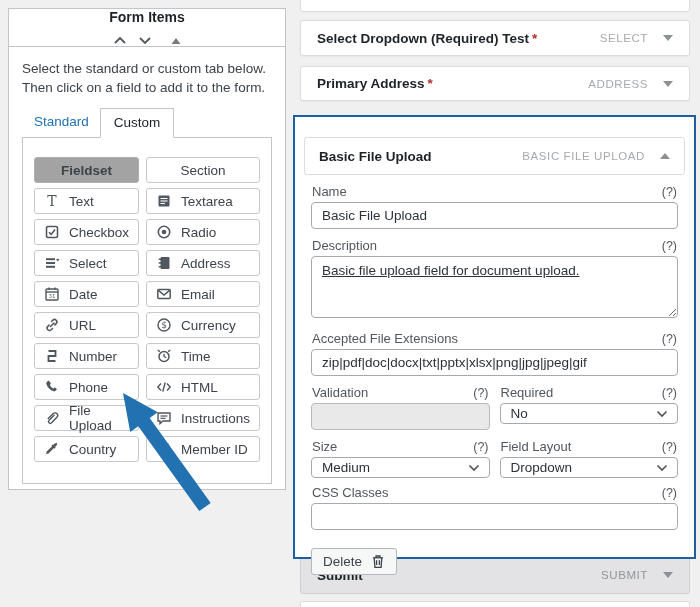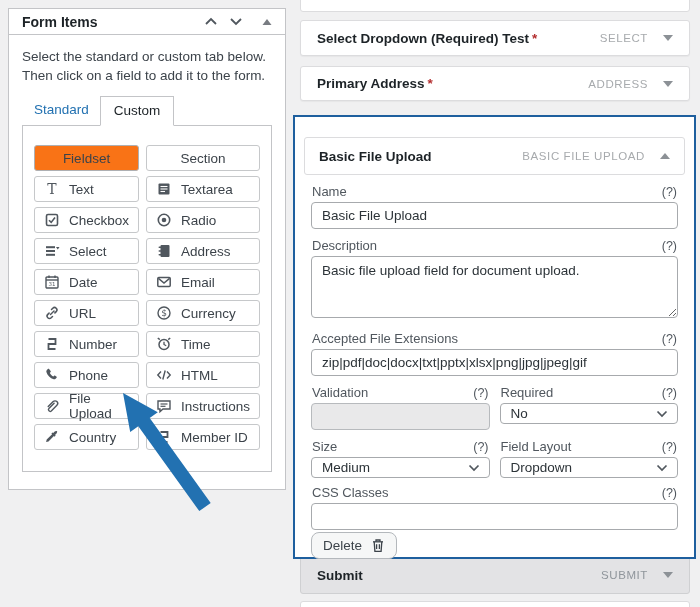--- a/index.html
+++ b/index.html
@@ -11,22 +11,23 @@
   }
   *{box-sizing:border-box;}
   svg{display:block;}
 
   
   .left-panel{
     position:absolute;left:8px;top:8px;width:278px;height:482px;
     background:#fff;border:1px solid #c3c4c7;
   }
   .panel-header{
-    height:26px;padding:0 13px;display:flex;align-items:center;
+    height:38px;padding:0 13px;display:flex;align-items:center;
     border-bottom:1px solid #c3c4c7;
+    flex-direction:column;
   }
   .panel-title{flex:1;font-size:14px;font-weight:700;color:#1d2327;}
   .header-icons{display:flex;align-items:center;gap:11px;}
   .hicon{cursor:pointer;display:flex;align-items:center;}
   .hicon.toggle{margin-left:8px;}
   .panel-body{padding:13px 13px 0;}
   .panel-desc{font-size:13.5px;line-height:1.38;color:#3c434a;margin:0 0 11px;}
   .tabs{display:flex;position:relative;z-index:2;margin-left:1px;}
   .tab{font-size:13.5px;padding:6px 11px 7px;cursor:pointer;}
   .tab.standard{color:#2271b1;}
@@ -37,21 +38,21 @@
   .tab-content{
     border:1px solid #c3c4c7;height:347px;padding:19px 11px 0;
   }
   .fields-grid{display:grid;grid-template-columns:1fr 1fr;gap:5px 7px;}
   .field-btn{
     height:26px;border:1px solid #c6c8ca;border-radius:3px;background:#fff;
     display:flex;align-items:center;gap:9px;padding:0 9px;
     font-size:13.5px;color:#3c434a;cursor:pointer;
   }
   .field-btn.center{justify-content:center;gap:0;}
-  .field-btn.active{background:#f97316;border-color:#aeb0b3;}
+  .field-btn.active{background:#a3a3a3;border-color:#aeb0b3;font-weight:bold;}
   .ficon{width:16px;height:16px;flex:0 0 16px;color:#50575e;}
 
   
   .arrow-overlay{position:absolute;left:100px;top:380px;width:120px;height:140px;z-index:50;}
 
   
   .partial-top{
     position:absolute;left:300px;top:-5px;width:390px;height:17px;
     background:#fff;border:1px solid #dcdcde;border-radius:0 0 3px 3px;
   }
@@ -88,32 +89,32 @@
   .lbl{font-size:13px;color:#50575e;}
   .help{font-size:12.5px;color:#50575e;cursor:pointer;}
   .inp{
     width:100%;height:27px;border:1px solid #a7aaad;border-radius:4px;
     padding:0 10px;font-size:13.5px;color:#2c3338;background:#fff;
     font-family:"Liberation Sans",sans-serif;outline:none;
   }
   .txa{
     width:100%;height:62px;border:1px solid #a7aaad;border-radius:4px;
     padding:5px 10px;font-size:13.5px;line-height:1.3;color:#2c3338;background:#fff;
-    font-family:"Liberation Sans",sans-serif;outline:none;resize:both;
+    font-family:"Liberation Sans",sans-serif;outline:none;resize:both;text-decoration:underline;
   }
   .inp.disabled{background:#e9e9ea;border-color:#b7babd;}
   .two-col{display:grid;grid-template-columns:1fr 1fr;column-gap:10px;}
   .sel{
     height:21px;border:1px solid #a7aaad;border-radius:4px;background:#fff;
     display:flex;align-items:center;justify-content:space-between;
     padding:0 9px 0 10px;font-size:13.5px;color:#2c3338;cursor:pointer;
   }
   .delete-btn{
-    margin-top:2px;display:inline-flex;align-items:flex-start;gap:9px;
-    padding:5px 11px;background:#f6f7f7;border:1px solid #b4b8bc;border-radius:8px;
+    margin-top:18px;display:inline-flex;align-items:flex-start;gap:9px;
+    padding:5px 11px;background:#f6f7f7;border:1px solid #b4b8bc;border-radius:3px;
     font-size:13.5px;color:#3c434a;cursor:pointer;
   }
 
   
   .submit-bar{
     position:absolute;left:300px;top:556px;width:390px;height:38px;
     background:#e3e3e5;border:1px solid #cfd0d2;border-radius:3px;
     display:flex;align-items:center;justify-content:space-between;
     padding:0 16px;cursor:pointer;
   }

